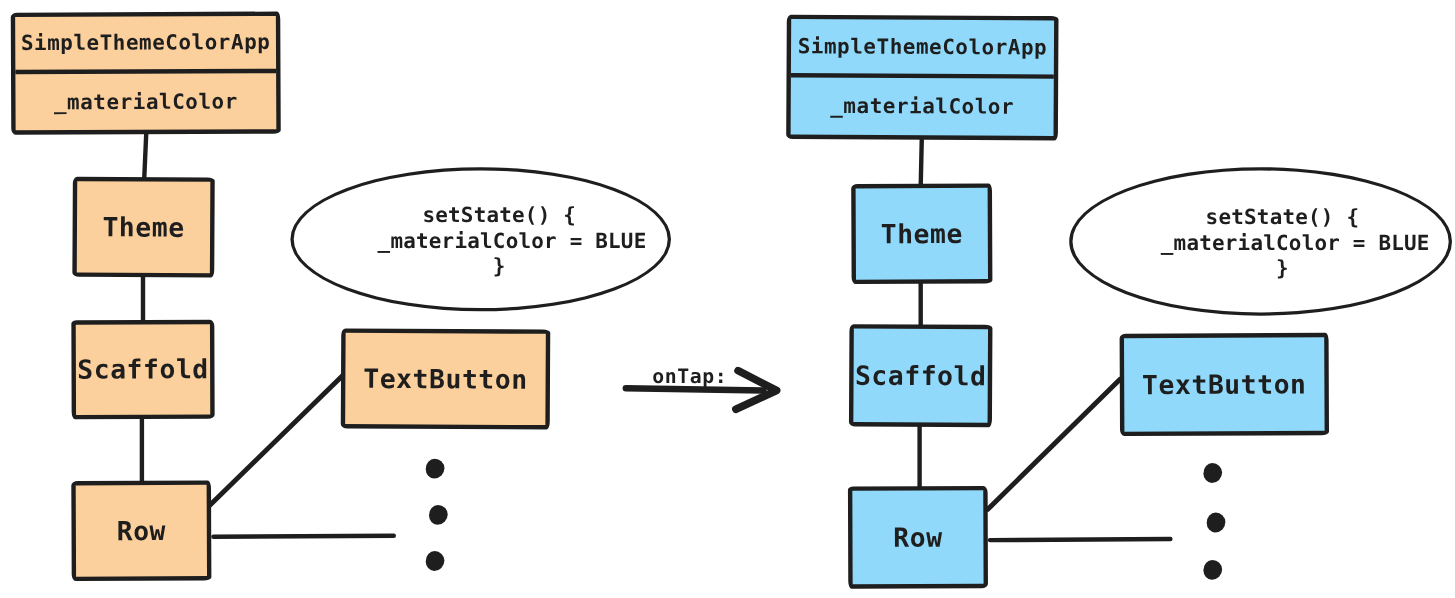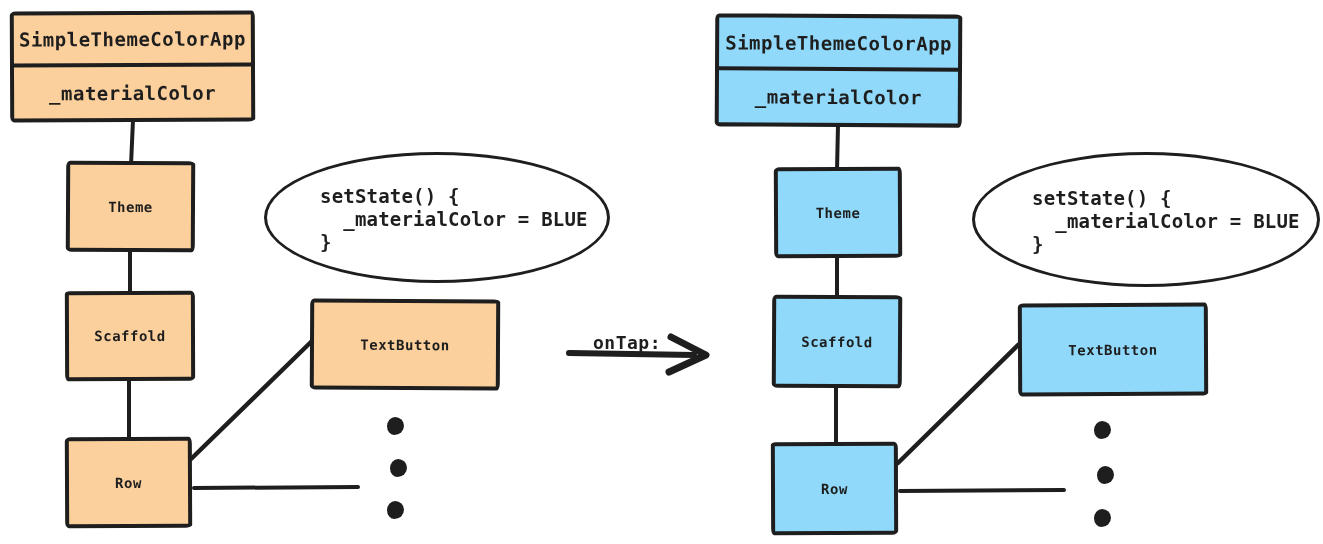--- a/index.html
+++ b/index.html
@@ -13,21 +13,21 @@
     border-radius:23px;
   }
   #wires{position:absolute;left:0;top:0;width:1323px;height:544px;}
   #wires line, #wires polyline{stroke:var(--stroke,#1e1e1e);}
 
   .node{
     position:absolute;
     box-sizing:border-box;
     border:4px solid var(--stroke,#1e1e1e);
     display:flex;align-items:center;justify-content:center;
-    font-size:14px;font-weight:600;
+    font-size:24px;font-weight:600;
     letter-spacing:0.5px;
     text-align:center;
   }
   .before-fill{background:var(--before-fill,#fcd09c);}
   .after-fill{background:var(--after-fill,#90d9fa);}
 
   .appbox{
     position:absolute;box-sizing:border-box;
     border:4px solid var(--stroke,#1e1e1e);
     display:flex;flex-direction:column;
@@ -50,20 +50,21 @@
     border:3.5px solid var(--stroke,#1e1e1e);
     border-radius:50%;
     background:#fff;
   }
   .code{
     position:absolute;
     font-size:19px;font-weight:600;
     line-height:23px;
     white-space:pre;
     letter-spacing:0.2px;
+    text-align:center;
   }
   .dot{
     position:absolute;width:17px;height:18px;
     background:var(--stroke,#1e1e1e);
     border-radius:48% 52% 55% 45% / 52% 48% 52% 48%;
   }
   .transition-label{
     position:absolute;
     font-size:18px;font-weight:600;letter-spacing:0.5px;
   }

